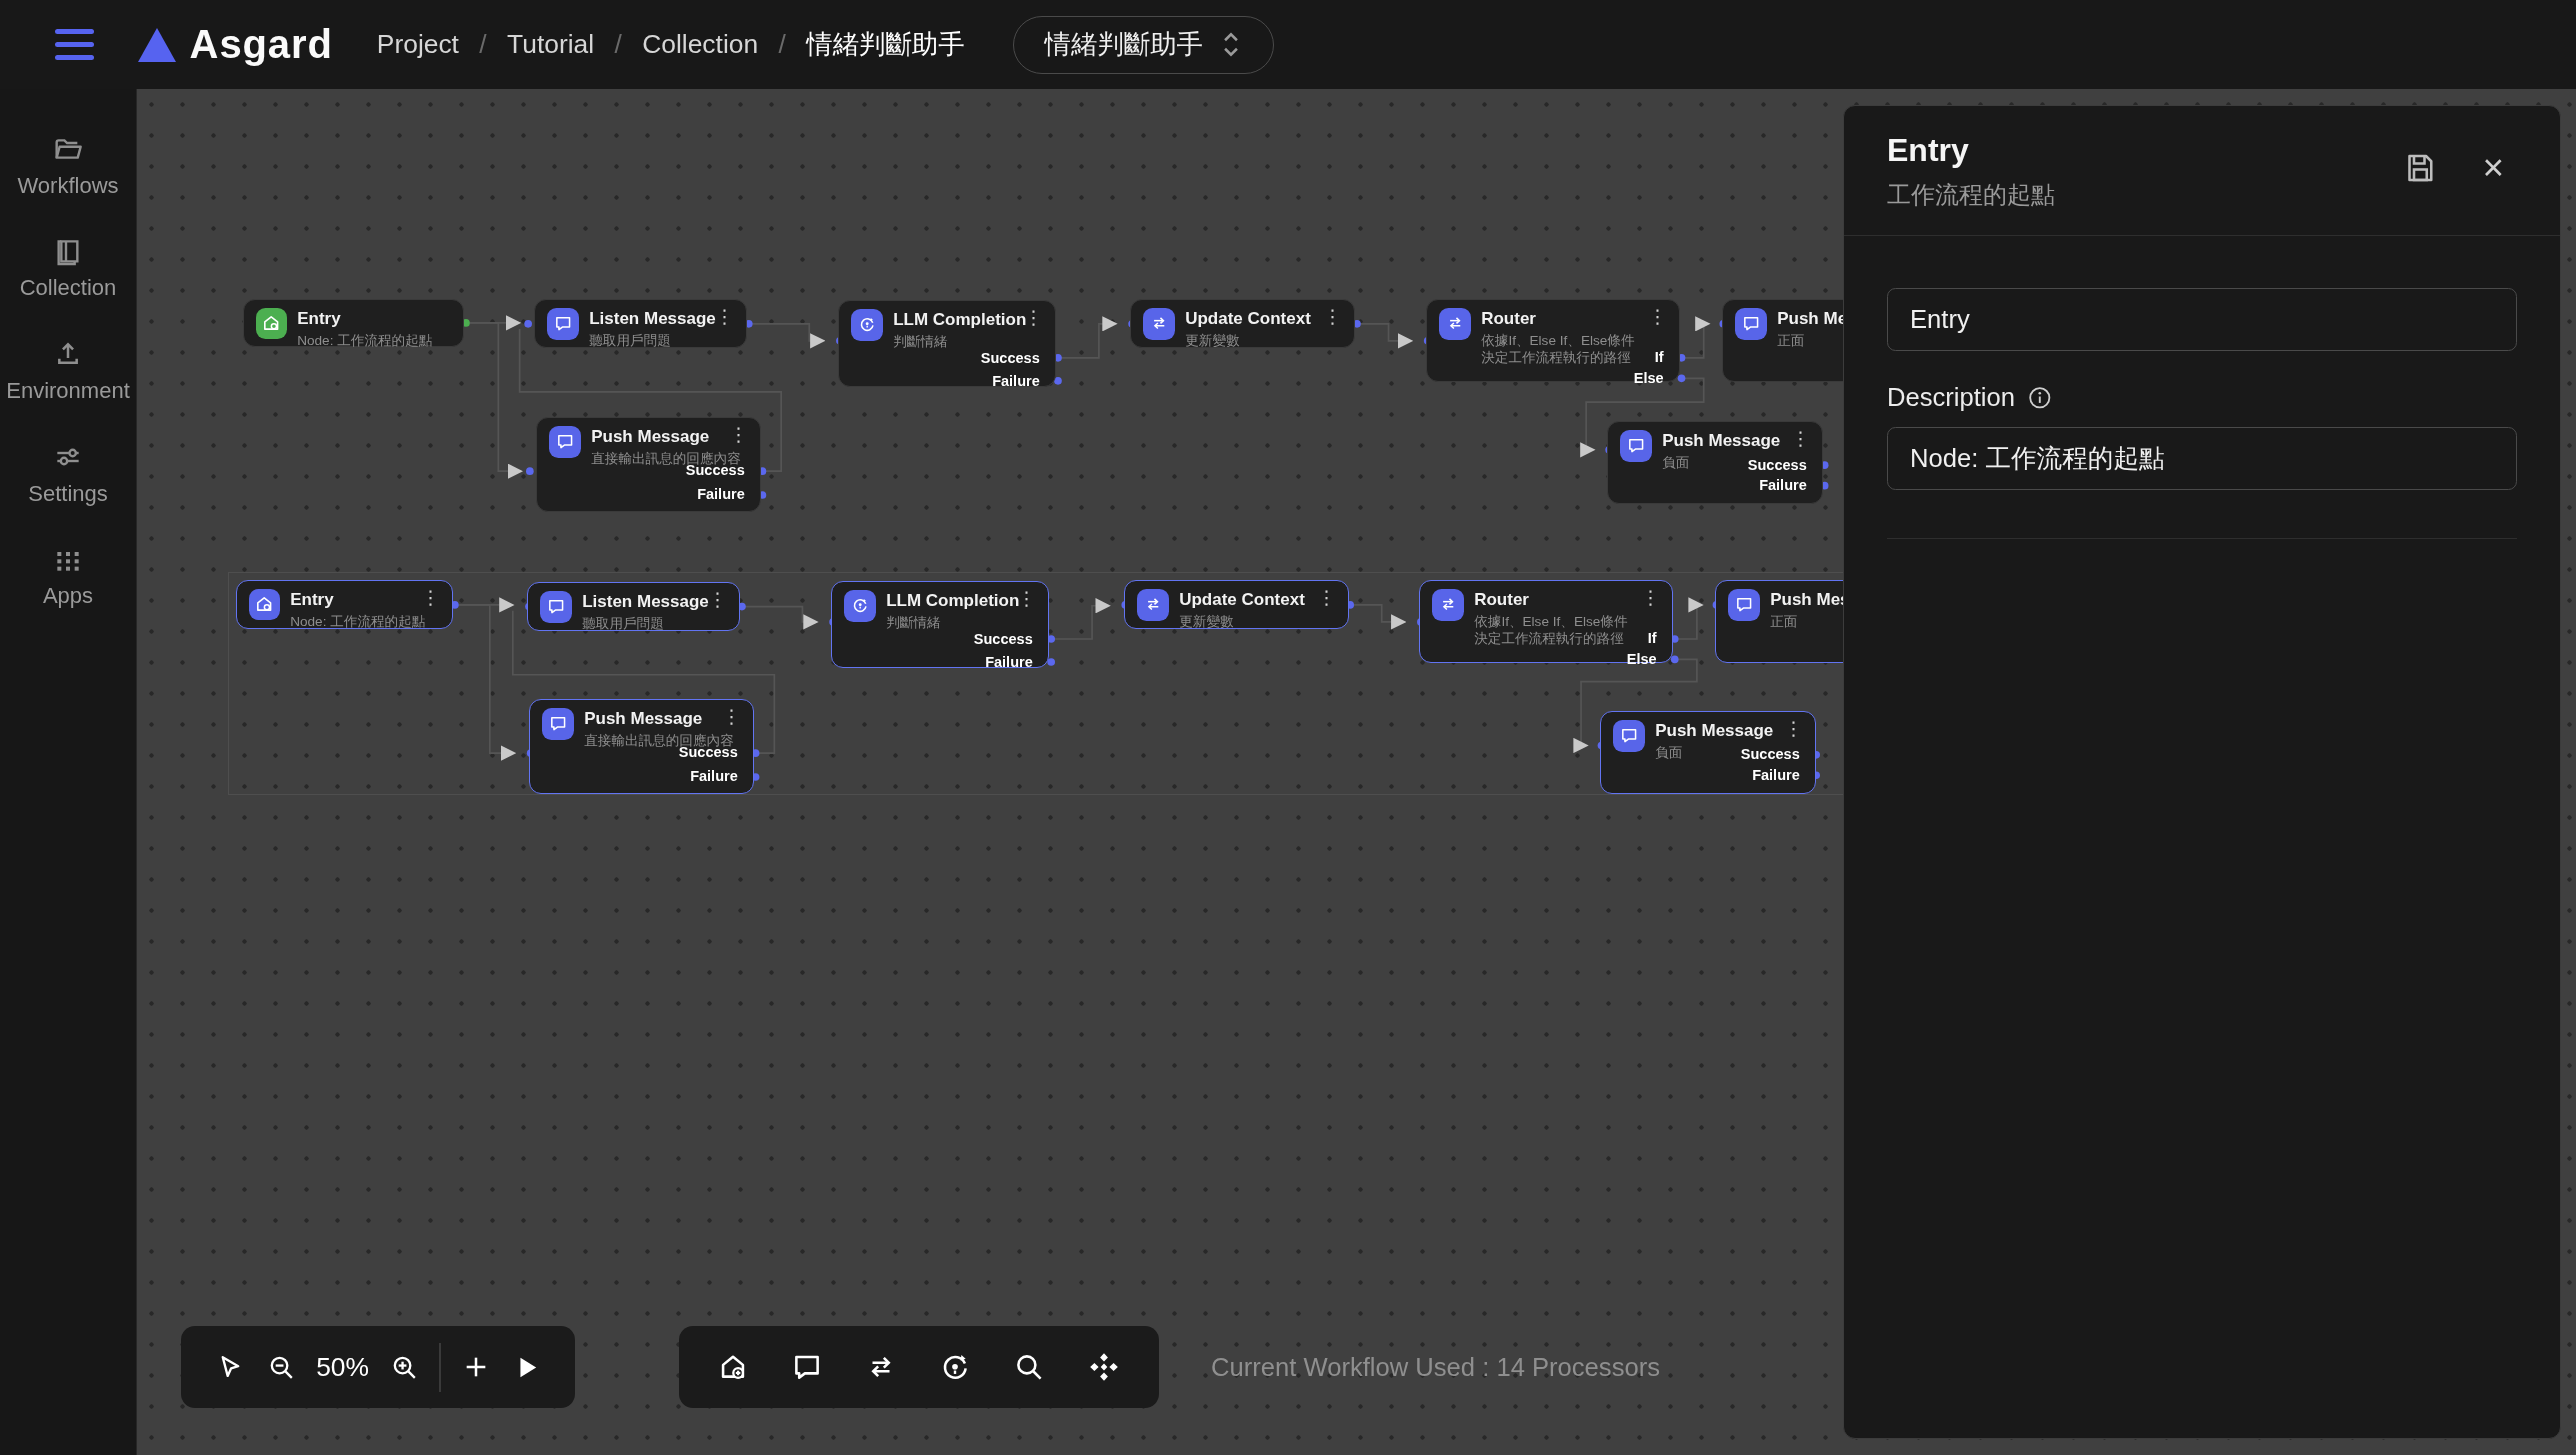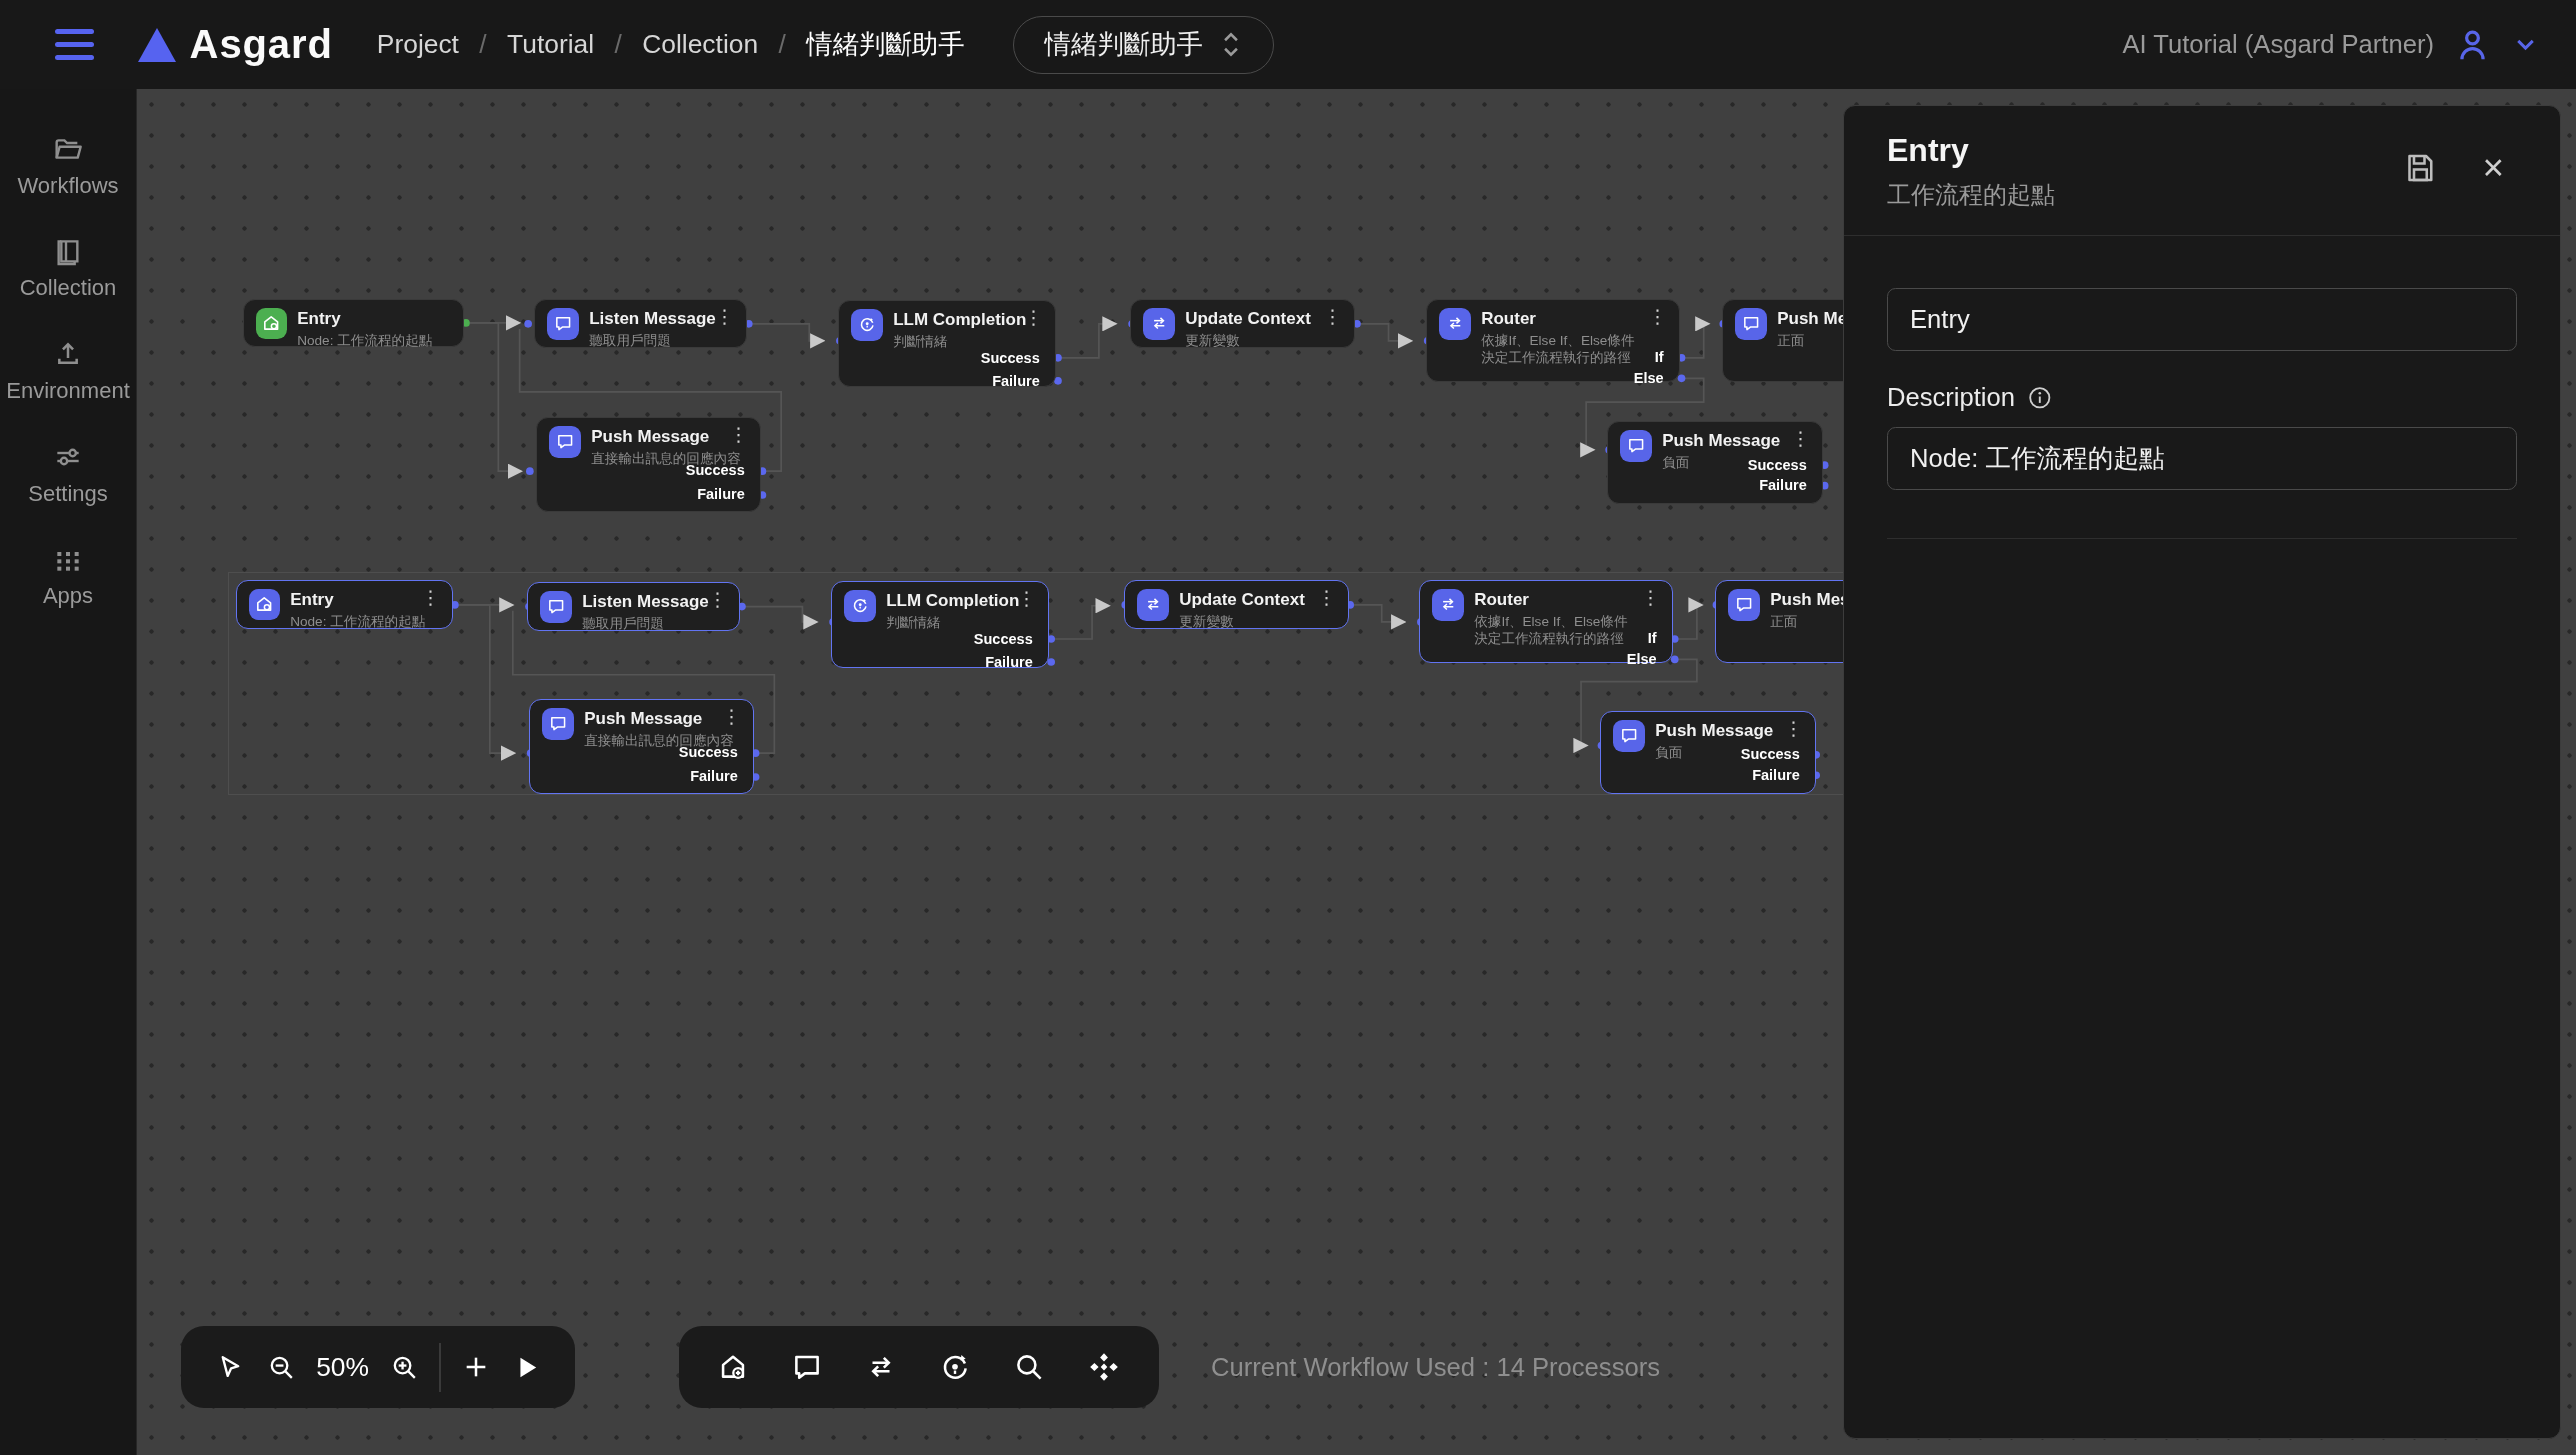--- a/index.html
+++ b/index.html
@@ -47,21 +47,21 @@
   .node-head{display:flex;align-items:flex-start;gap:10.2px;}
   .nicon{width:32px;height:32px;border-radius:9.4px;background:#5865e9;flex:none;
          display:flex;align-items:center;justify-content:center;}
   .nicon.green{background:#4caf50;}
   .ntitle{font-size:17px;font-weight:bold;color:#f2f2f2;line-height:1.2;padding-top:0.9px;}
   .nsub{font-size:13.6px;color:#8e8e8e;line-height:1.3;margin-top:2.6px;}
   .kebab{position:absolute;top:6.8px;right:12px;color:#d2d2d2;font-size:19px;line-height:19px;cursor:pointer;}
   .plabel{position:absolute;right:15.3px;color:#ffffff;font-weight:bold;font-size:14.5px;line-height:17px;}
 
   
-  .toolbar{position:absolute;height:82px;background:#1b1b1b;border-radius:23px;z-index:20;
+  .toolbar{position:absolute;height:82px;background:#1b1b1b;border-radius:14px;z-index:20;
            display:flex;align-items:center;justify-content:space-between;box-sizing:border-box;}
   .toolbar.tb1{left:181px;top:1326px;width:394px;padding:0 34px;}
   .toolbar.tb2{left:679px;top:1326px;width:480px;padding:0 37px;}
   .tb-item{display:flex;align-items:center;justify-content:center;cursor:pointer;}
   .tb-divider{width:1.7px;height:49px;background:#3a3a3a;}
   .zoom-value{font-size:26.4px;color:#ffffff;}
   .status-text{position:absolute;left:1211px;top:1353px;font-size:25.6px;color:#8f8f8f;z-index:20;}
 
   
   .panel{position:absolute;left:1843px;top:105px;width:718px;height:1334px;background:#191919;
@@ -102,30 +102,20 @@
       <span class="crumb last">情緒判斷助手</span>
     </nav>
     <div class="wf-pill">
       <span>情緒判斷助手</span>
       <svg width="22" height="29" viewBox="0 0 26 34">
         <polyline points="6,12 13,5 20,12" fill="none" stroke="#9a9a9a" stroke-width="3"></polyline>
         <polyline points="6,22 13,29 20,22" fill="none" stroke="#9a9a9a" stroke-width="3"></polyline>
       </svg>
     </div>
     <div class="nav-spacer"></div>
-    <div class="account">
-      <span class="account-name">AI Tutorial (Asgard Partner)</span>
-      <svg width="39" height="39" viewBox="0 0 24 24">
-        <circle cx="12" cy="8" r="3.6" fill="none" stroke="#5865e9" stroke-width="2"></circle>
-        <path d="M5.5 21a6.5 6.5 0 0 1 13 0" fill="none" stroke="#5865e9" stroke-width="2"></path>
-      </svg>
-      <svg width="29" height="29" viewBox="0 0 24 24">
-        <polyline points="6,9 12,15 18,9" fill="none" stroke="#5865e9" stroke-width="2.4"></polyline>
-      </svg>
-    </div>
   </header>
 
   <aside class="sidebar">
     <div class="side-group-top">
       <div class="side-item">
         <svg width="32" height="32" viewBox="0 0 24 24">
           <path d="M3.5 18.5V7a1.5 1.5 0 0 1 1.5-1.5h4.3l2 2H19" fill="none" stroke="#8f8f8f" stroke-width="1.8"></path>
           <path d="M3.5 18.5l2.2-8.2h15.8l-2.2 8.2z" fill="none" stroke="#8f8f8f" stroke-width="1.8" stroke-linejoin="round"></path>
         </svg>
         <span class="side-label">Workflows</span>

